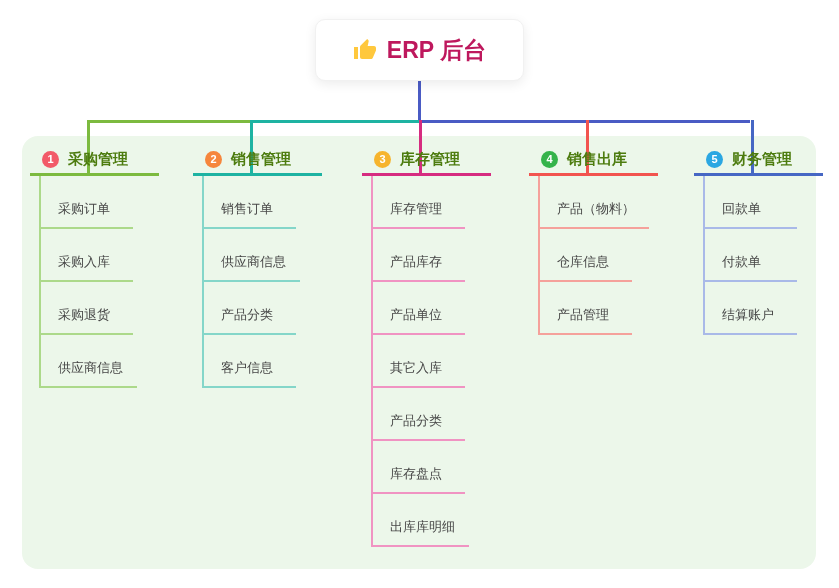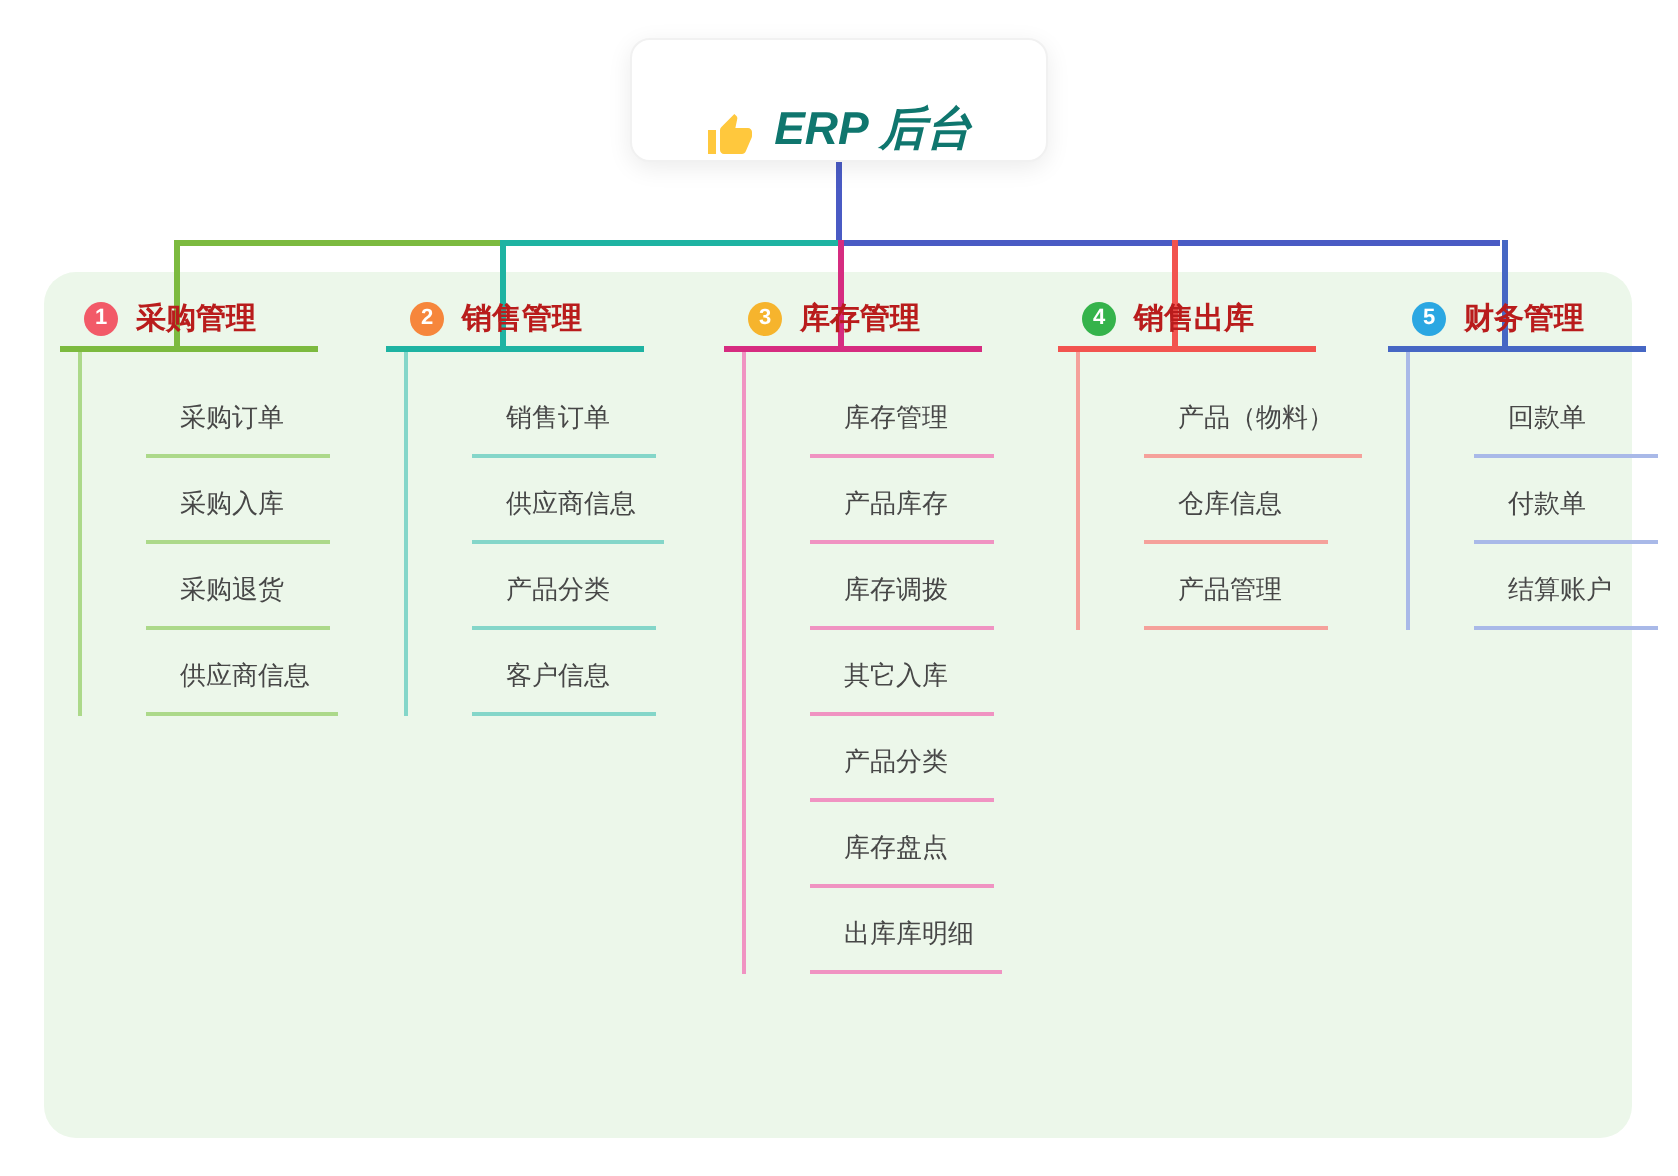--- a/index.html
+++ b/index.html
@@ -6,24 +6,23 @@
   body{
     width:839px;height:588px;position:relative;overflow:hidden;
     background:#ffffff;
     font-family:"Liberation Sans","DejaVu Sans",sans-serif;
   }
   
   .root-node{
     position:absolute;left:315px;top:19px;width:209px;height:62px;
     background:#ffffff;border:1px solid #f1f1f1;border-radius:10px;
     box-shadow:0 3px 12px rgba(0,0,0,.08);
-    display:flex;align-items:flex-end;justify-content:center;gap:10px;
-    font-size:23px;font-weight:600;color:#0f766e;box-sizing:border-box;
+    display:flex;align-items:center;justify-content:center;gap:10px;
+    font-size:23px;font-weight:600;color:#be185d;box-sizing:border-box;
     z-index:3;
-    font-style:italic;
   }
   .root-node svg{display:block;}
   
   .board{
     position:absolute;left:22px;top:136px;width:794px;height:433px;
     border-radius:16px;z-index:0;
   }
   
   .vline,.hline{position:absolute;z-index:1;}
   .root-line{left:418px;top:80px;width:3px;height:41px;}
@@ -38,24 +37,24 @@
     position:relative;margin-top:26px;width:117px;height:27px;
     border-bottom:3px solid var(--main);
     display:flex;align-items:center;gap:9px;padding-left:12px;box-sizing:content-box;
     cursor:pointer;
   }
   .badge{
     width:17px;height:17px;border-radius:50%;flex:0 0 17px;
     background:var(--badge);color:#fff;font-size:11px;font-weight:700;
     line-height:17px;text-align:center;
   }
-  .blabel{font-size:15px;font-weight:600;color:#b91c1c;white-space:nowrap;}
-  .children{margin-left:9px;border-left:2px solid var(--light);width:max-content;padding-left:32px;}
+  .blabel{font-size:15px;font-weight:600;color:#4d7c0f;white-space:nowrap;}
+  .children{margin-left:9px;border-left:2px solid var(--light);width:max-content;}
   .child{
-    height:43px;display:flex;align-items:flex-end;
+    height:53px;display:flex;align-items:flex-end;
     border-bottom:2px solid var(--light);
     padding:0 14px 9px 17px;box-sizing:border-box;
     min-width:92px;width:max-content;white-space:nowrap;
     font-size:13px;color:#474747;cursor:pointer;
   }
   .child:first-child{height:53px;}
 </style>
 </head>
 <body>
 
@@ -105,21 +104,21 @@
 
 <div class="branch" style="left: 362px; --main: #D62C80; --light: #F093C2; --badge: #F6B42D;">
   <div class="drop"></div>
   <div class="bhead">
     <span class="badge">3</span>
     <span class="blabel">库存管理</span>
   </div>
   <div class="children">
     <div class="child">库存管理</div>
     <div class="child">产品库存</div>
-    <div class="child">库存调拨</div>
+    <div class="child">产品单位</div>
     <div class="child">其它入库</div>
     <div class="child">产品分类</div>
     <div class="child">库存盘点</div>
     <div class="child">出库库明细</div>
   </div>
 </div>
 
 <div class="branch" style="left: 529px; --main: #F2544F; --light: #F5A19B; --badge: #35B34B;">
   <div class="drop"></div>
   <div class="bhead">

